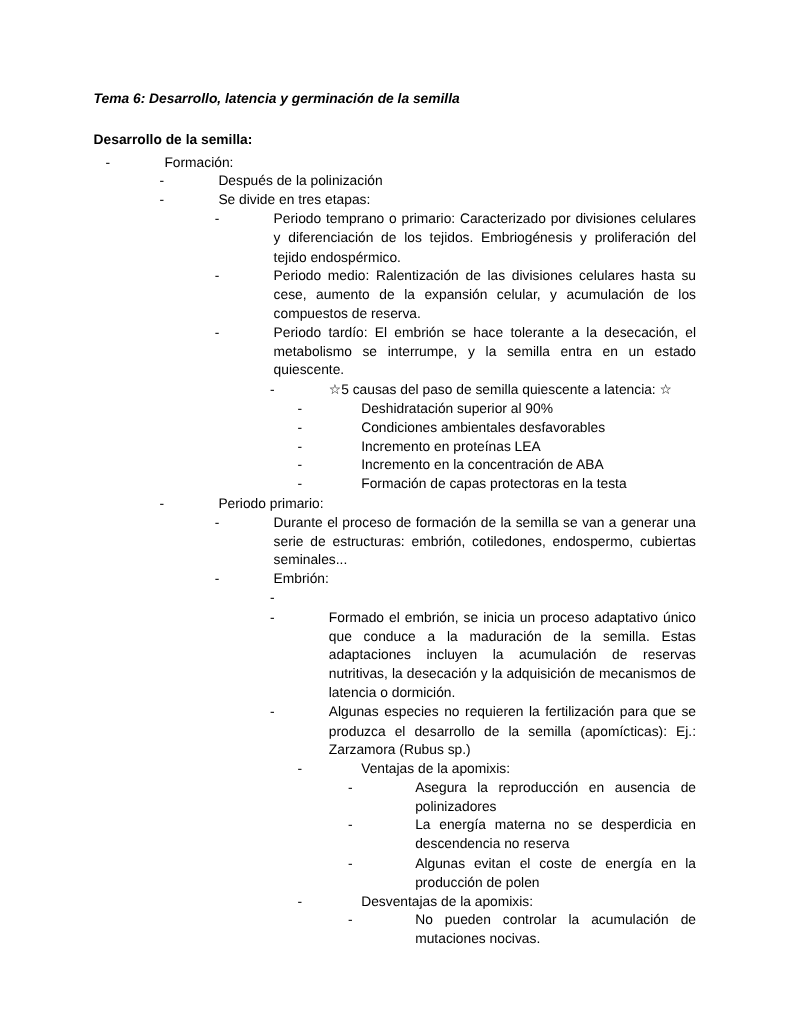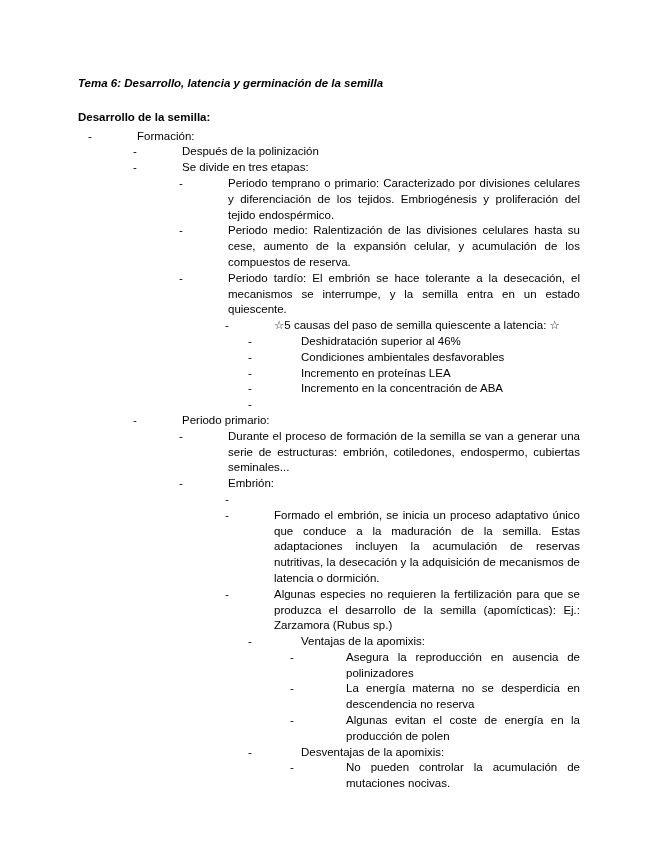--- a/index.html
+++ b/index.html
@@ -60,44 +60,45 @@
       <div class="item ind2">
         <span class="marker">-</span>
         <span class="text">Periodo temprano o primario: Caracterizado por divisiones celulares y diferenciación de los tejidos. Embriogénesis y proliferación del tejido endospérmico.</span>
       </div>
       <div class="item ind2">
         <span class="marker">-</span>
         <span class="text">Periodo medio: Ralentización de las divisiones celulares hasta su cese, aumento de la expansión celular, y acumulación de los compuestos de reserva.</span>
       </div>
       <div class="item ind2">
         <span class="marker">-</span>
-        <span class="text">Periodo tardío: El embrión se hace tolerante a la desecación, el mecanismos se interrumpe, y la semilla entra en un estado quiescente.</span>
+        <span class="text">Periodo tardío: El embrión se hace tolerante a la desecación, el metabolismo se interrumpe, y la semilla entra en un estado quiescente.</span>
       </div>
       <div class="item ind3">
         <span class="marker">-</span>
         <span class="text">☆5 causas del paso de semilla quiescente a latencia: ☆</span>
       </div>
       <div class="item ind4">
         <span class="marker">-</span>
-        <span class="text">Deshidratación superior al 46%</span>
+        <span class="text">Deshidratación superior al 90%</span>
       </div>
       <div class="item ind4">
         <span class="marker">-</span>
         <span class="text">Condiciones ambientales desfavorables</span>
       </div>
       <div class="item ind4">
         <span class="marker">-</span>
         <span class="text">Incremento en proteínas LEA</span>
       </div>
       <div class="item ind4">
         <span class="marker">-</span>
         <span class="text">Incremento en la concentración de ABA</span>
       </div>
       <div class="item ind4">
         <span class="marker">-</span>
+        <span class="text">Formación de capas protectoras en la testa</span>
       </div>
       <div class="item ind1">
         <span class="marker">-</span>
         <span class="text">Periodo primario:</span>
       </div>
       <div class="item ind2">
         <span class="marker">-</span>
         <span class="text">Durante el proceso de formación de la semilla se van a generar una serie de estructuras: embrión, cotiledones, endospermo, cubiertas seminales...</span>
       </div>
       <div class="item ind2">

